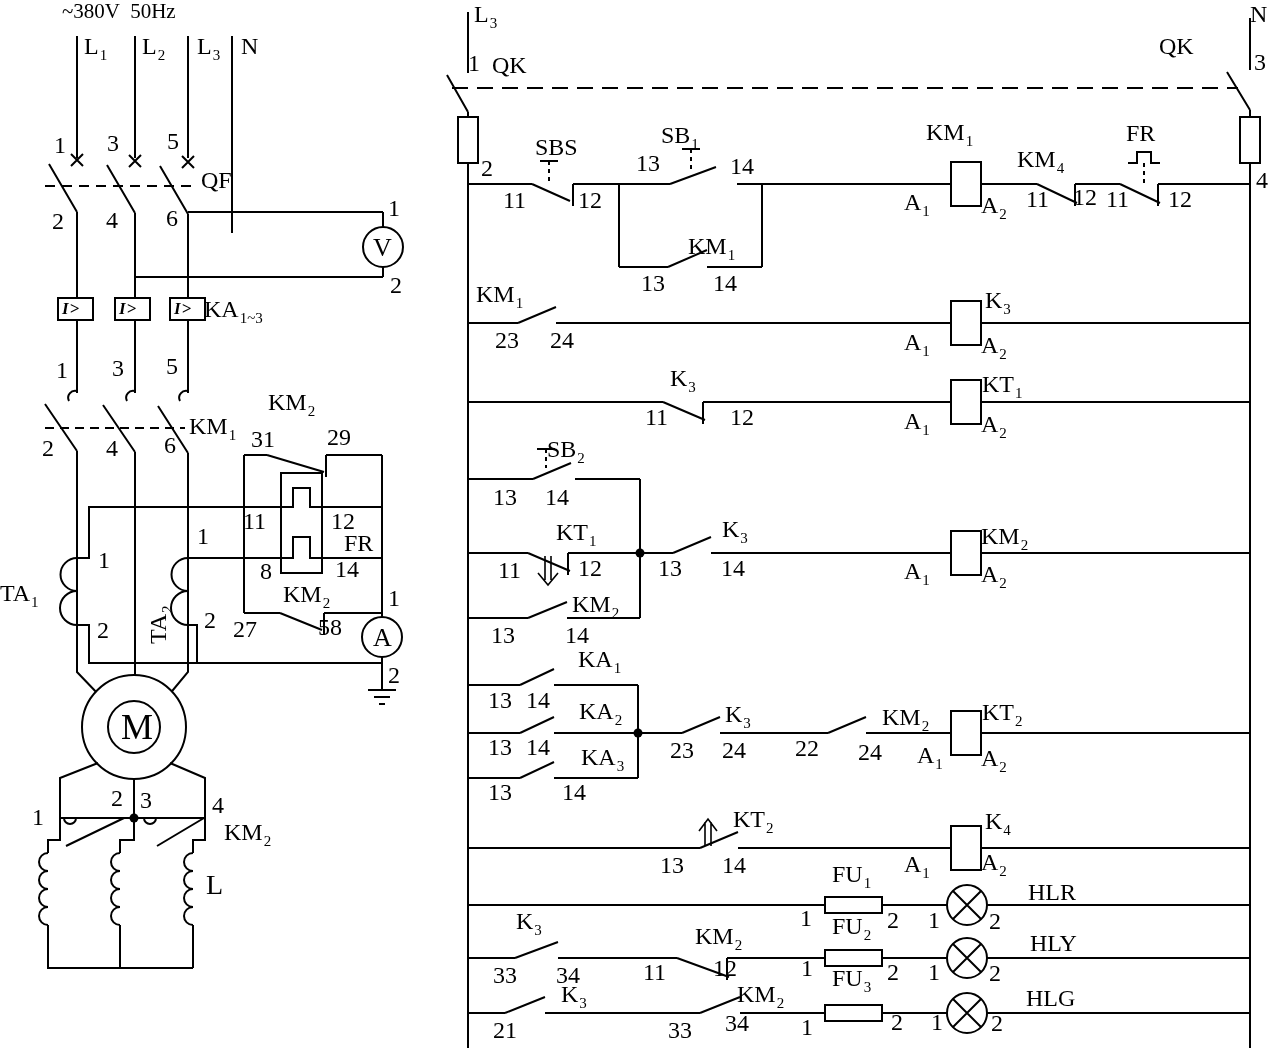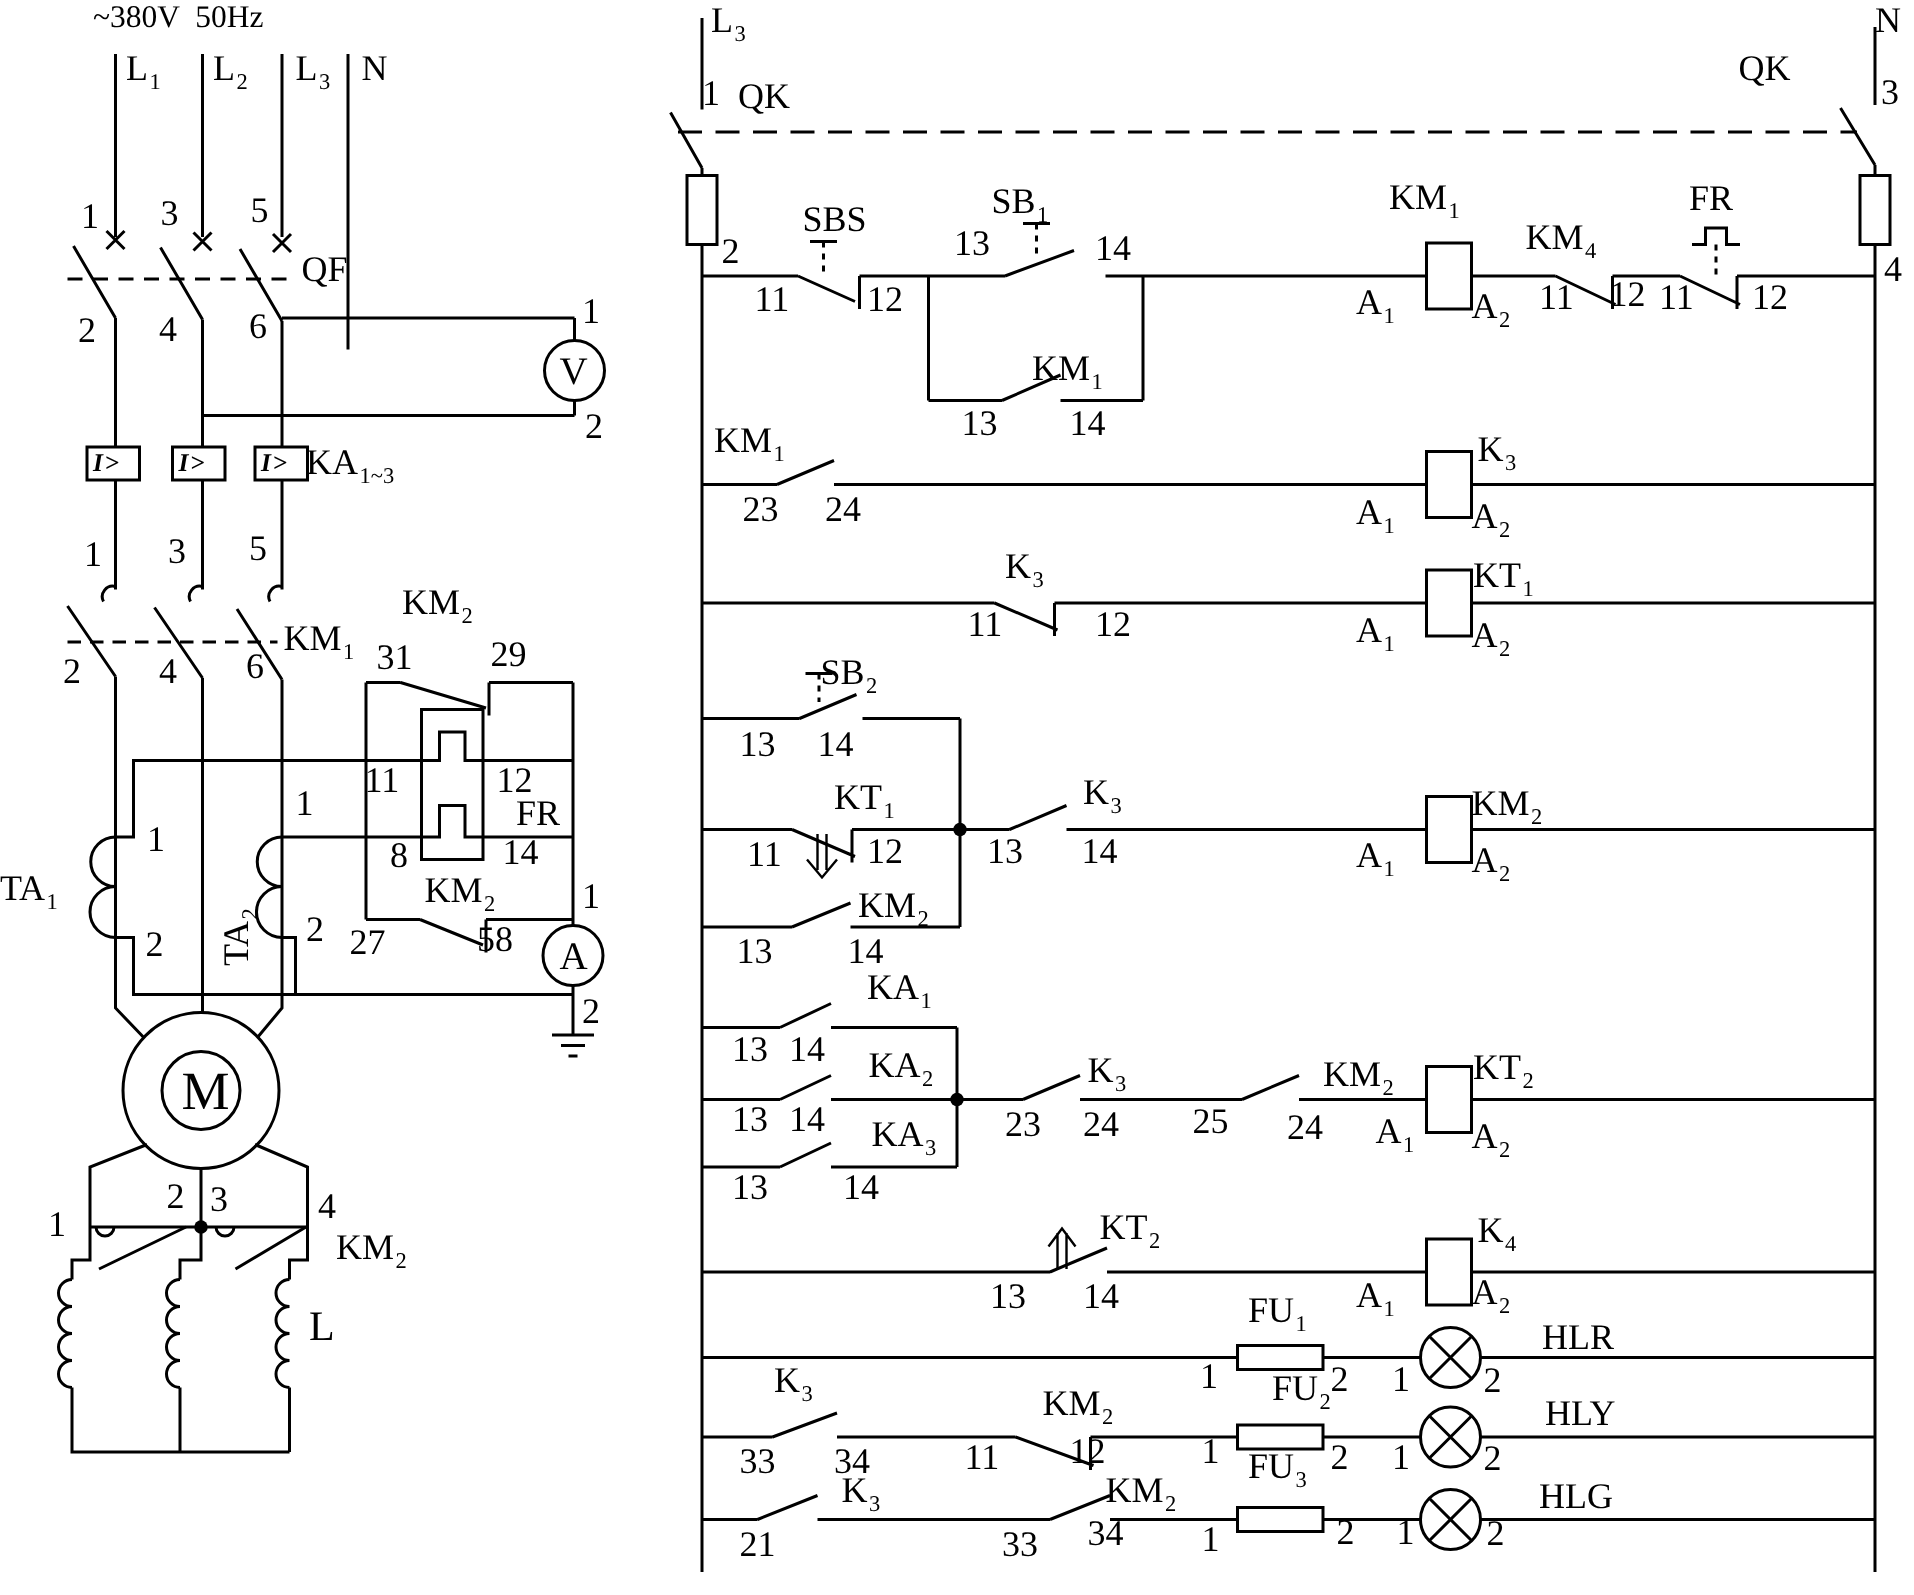--- a/index.html
+++ b/index.html
@@ -274,21 +274,21 @@
       <div class="lbl" style="left: 526px; top: 688px;"><span>14</span></div>
       <div class="lbl" style="left: 579px; top: 699px;"><span>KA</span><sub>2</sub></div>
       <div class="lbl" style="left: 488px; top: 735px;"><span>13</span></div>
       <div class="lbl" style="left: 526px; top: 735px;"><span>14</span></div>
       <div class="lbl" style="left: 581px; top: 745px;"><span>KA</span><sub>3</sub></div>
       <div class="lbl" style="left: 488px; top: 780px;"><span>13</span></div>
       <div class="lbl" style="left: 562px; top: 780px;"><span>14</span></div>
       <div class="lbl" style="left: 725px; top: 702px;"><span>K</span><sub>3</sub></div>
       <div class="lbl" style="left: 670px; top: 738px;"><span>23</span></div>
       <div class="lbl" style="left: 722px; top: 738px;"><span>24</span></div>
-      <div class="lbl" style="left: 795px; top: 736px;"><span>25</span></div>
+      <div class="lbl" style="left: 795px; top: 736px;"><span>22</span></div>
       <div class="lbl" style="left: 882px; top: 705px;"><span>KM</span><sub>2</sub></div>
       <div class="lbl" style="left: 858px; top: 740px;"><span>24</span></div>
       <div class="lbl" style="left: 917px; top: 743px;"><span>A</span><sub>1</sub></div>
       <div class="lbl" style="left: 982px; top: 700px;"><span>KT</span><sub>2</sub></div>
       <div class="lbl" style="left: 981px; top: 746px;"><span>A</span><sub>2</sub></div>
       <div class="lbl" style="left: 733px; top: 807px;"><span>KT</span><sub>2</sub></div>
       <div class="lbl" style="left: 660px; top: 853px;"><span>13</span></div>
       <div class="lbl" style="left: 722px; top: 853px;"><span>14</span></div>
       <div class="lbl" style="left: 904px; top: 852px;"><span>A</span><sub>1</sub></div>
       <div class="lbl" style="left: 985px; top: 809px;"><span>K</span><sub>4</sub></div>
@@ -298,21 +298,21 @@
       <div class="lbl" style="left: 887px; top: 908px;"><span>2</span></div>
       <div class="lbl" style="left: 928px; top: 908px;"><span>1</span></div>
       <div class="lbl" style="left: 989px; top: 909px;"><span>2</span></div>
       <div class="lbl" style="left: 1028px; top: 880px;"><span>HLR</span></div>
       <div class="lbl" style="left: 516px; top: 909px;"><span>K</span><sub>3</sub></div>
       <div class="lbl" style="left: 493px; top: 963px;"><span>33</span></div>
       <div class="lbl" style="left: 556px; top: 963px;"><span>34</span></div>
       <div class="lbl" style="left: 695px; top: 924px;"><span>KM</span><sub>2</sub></div>
       <div class="lbl" style="left: 643px; top: 960px;"><span>11</span></div>
       <div class="lbl" style="left: 713px; top: 956px;"><span>12</span></div>
-      <div class="lbl" style="left: 832px; top: 914px; margin-left: 16px;"><span>FU</span><sub>2</sub></div>
+      <div class="lbl" style="left: 832px; top: 914px;"><span>FU</span><sub>2</sub></div>
       <div class="lbl" style="left: 801px; top: 956px;"><span>1</span></div>
       <div class="lbl" style="left: 887px; top: 960px;"><span>2</span></div>
       <div class="lbl" style="left: 928px; top: 960px;"><span>1</span></div>
       <div class="lbl" style="left: 989px; top: 961px;"><span>2</span></div>
       <div class="lbl" style="left: 1030px; top: 931px;"><span>HLY</span></div>
       <div class="lbl" style="left: 561px; top: 982px;"><span>K</span><sub>3</sub></div>
       <div class="lbl" style="left: 493px; top: 1018px;"><span>21</span></div>
       <div class="lbl" style="left: 554px; top: 1060px;"><span>44</span></div>
       <div class="lbl" style="left: 668px; top: 1018px;"><span>33</span></div>
       <div class="lbl" style="left: 737px; top: 982px;"><span>KM</span><sub>2</sub></div>

